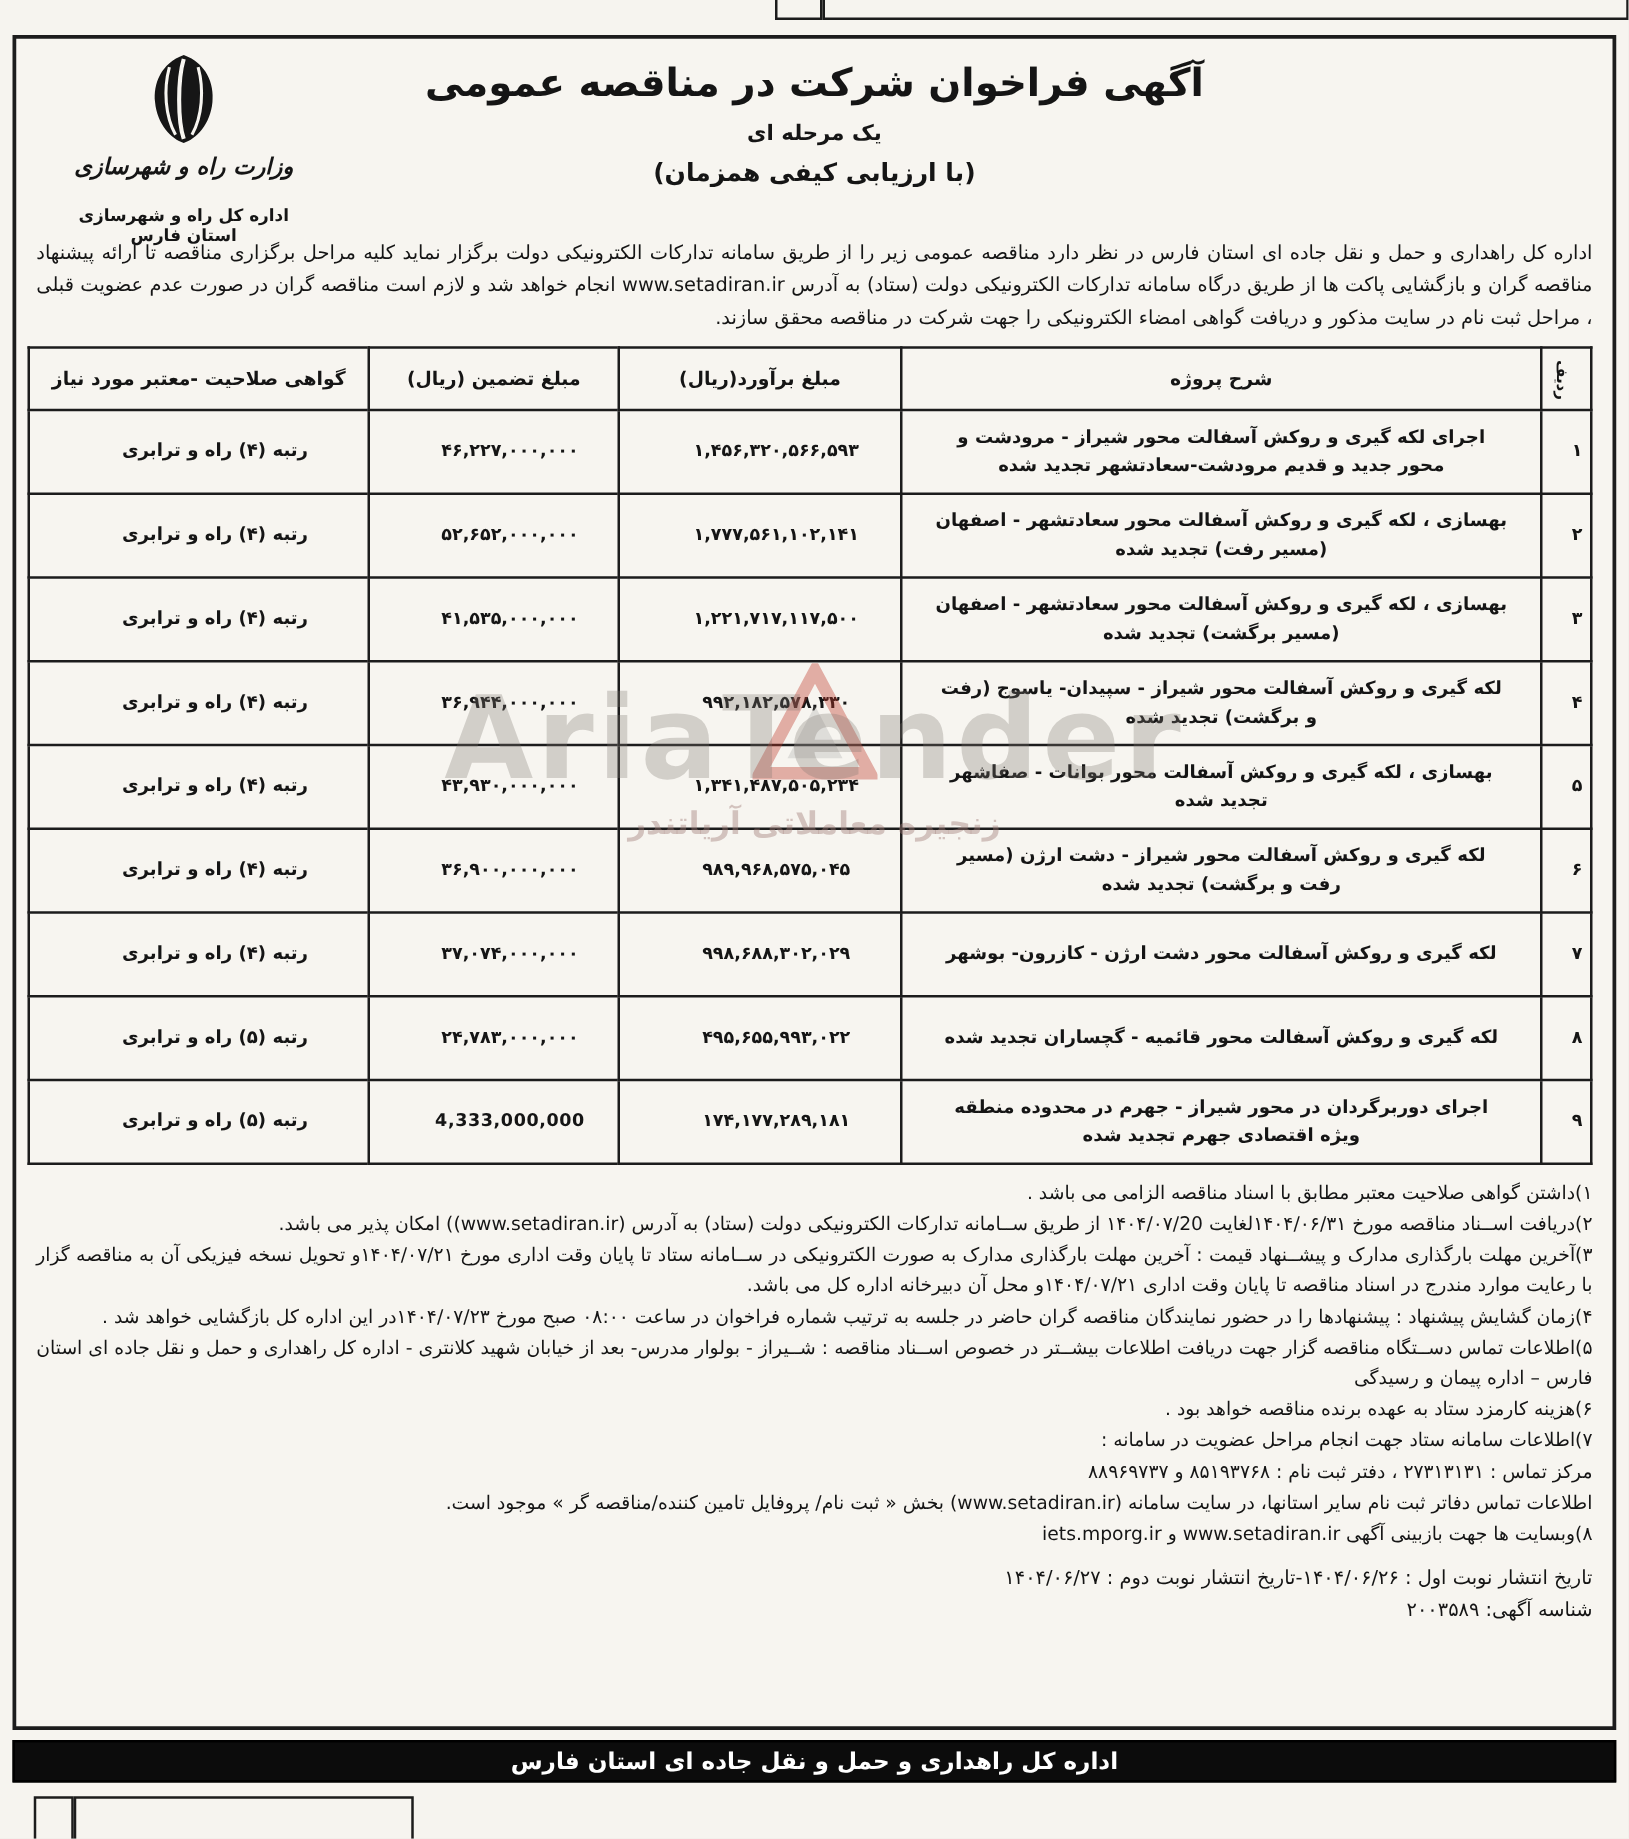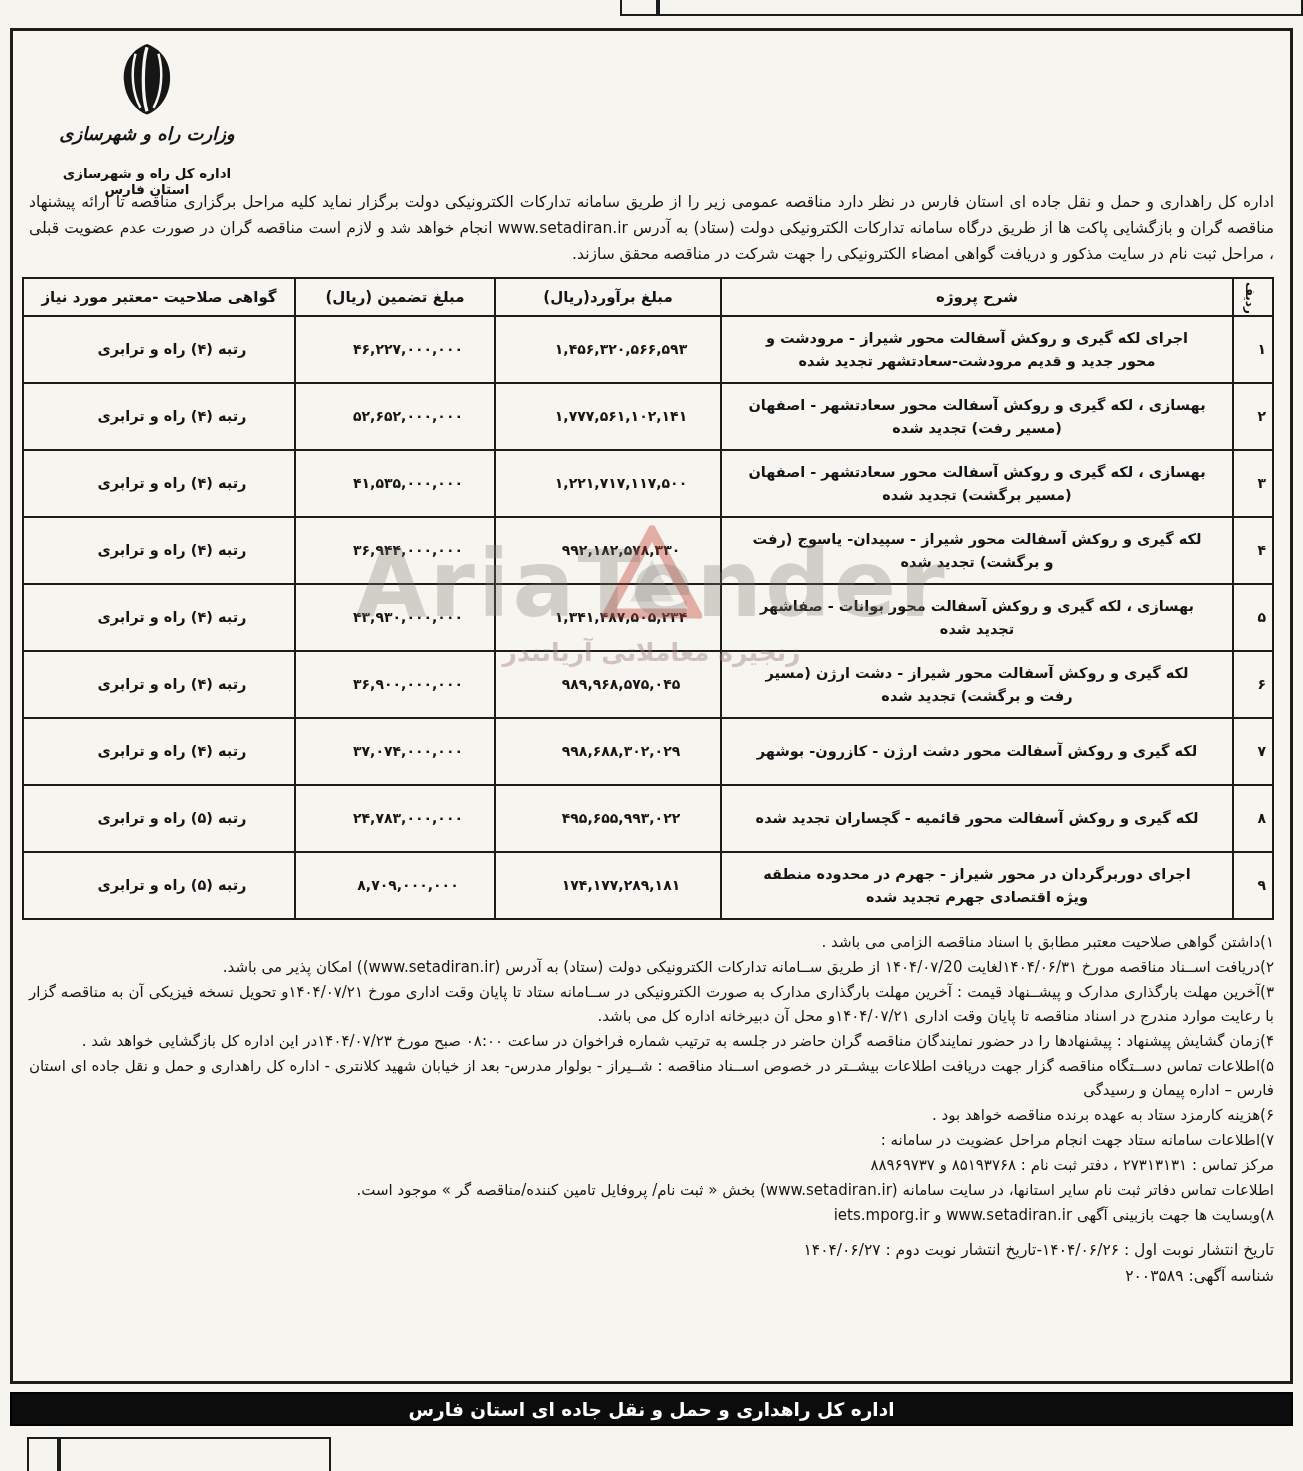--- a/index.html
+++ b/index.html
@@ -56,21 +56,21 @@
 
   
   .table-wrap { position:relative; margin-top:10px; }
   table { width:100%; border-collapse:collapse; table-layout:fixed; }
   th, td {
     border:2px solid #1c1c1c;
     text-align:center; vertical-align:middle;
     font-weight:bold;
     padding:4px 6px;
   }
-  thead th { height:38px; font-size:15px; }
+  thead th { height:50px; font-size:15px; }
   tbody td { height:67px; font-size:14.5px; line-height:1.55;padding-left:32px; }
   .col-desc-cell { padding:4px 26px; }
   .num-cell { font-size:14px; letter-spacing:0.5px; }
   .vertical-label { display:inline-block; transform:rotate(90deg); font-size:12px; white-space:nowrap; }
 
   
   .watermark {
     position:absolute; inset:0;
     display:flex; flex-direction:column; align-items:center; justify-content:center;
     pointer-events:none; direction:ltr;
@@ -114,20 +114,25 @@
 <body>
 
 <div class="page">
 
   <div class="artifact art-top1"></div>
   <div class="artifact art-top2"></div>
 
   <div class="main-frame">
 
     <div class="header">
+      <div class="header-center">
+        <div class="ad-title">آگهی فراخوان شرکت در مناقصه عمومی</div>
+        <div class="ad-sub1">یک مرحله ای</div>
+        <div class="ad-sub2">(با ارزیابی کیفی همزمان)</div>
+      </div>
       <div class="logo-block">
         <svg viewBox="0 0 100 100" width="82" height="82">
           <path d="M50 6 C28 14 20 34 22 52 C24 74 38 88 50 92 C62 88 76 74 78 52 C80 34 72 14 50 6 Z" fill="#161616"></path>
           <path d="M50 10 C44 30 44 70 50 88" stroke="#f7f5f0" stroke-width="4" fill="none"></path>
           <path d="M36 18 C30 40 32 66 42 84" stroke="#f7f5f0" stroke-width="3" fill="none"></path>
           <path d="M64 18 C70 40 68 66 58 84" stroke="#f7f5f0" stroke-width="3" fill="none"></path>
         </svg>
         <div class="logo-cap1">وزارت راه و شهرسازی</div>
         <div class="logo-cap2">اداره کل راه و شهرسازی استان فارس</div>
       </div>
@@ -207,21 +212,21 @@
             <td class="num-cell">۸</td>
             <td class="col-desc-cell">لکه گیری و روکش آسفالت محور قائمیه - گچساران تجدید شده</td>
             <td class="num-cell">۴۹۵,۶۵۵,۹۹۳,۰۲۲</td>
             <td class="num-cell">۲۴,۷۸۳,۰۰۰,۰۰۰</td>
             <td>رتبه (۵) راه و ترابری</td>
           </tr>
           <tr>
             <td class="num-cell">۹</td>
             <td class="col-desc-cell">اجرای دوربرگردان در محور شیراز - جهرم در محدوده منطقه ویژه اقتصادی جهرم  تجدید شده</td>
             <td class="num-cell">۱۷۴,۱۷۷,۲۸۹,۱۸۱</td>
-            <td class="num-cell">۸,۷۰۹,۰۰۰,۰۰۰</td>
+            <td class="num-cell">4,333,000,000</td>
             <td>رتبه (۵) راه و ترابری</td>
           </tr>
         </tbody>
       </table>
 
       <div class="watermark">
         <svg class="wm-logo" width="100" height="95" viewBox="0 0 100 95">
           <polygon points="50,6 94,88 6,88" fill="none" stroke="#c0392b" stroke-width="10"></polygon>
           <polygon points="50,34 72,76 28,76" fill="#9a9a9a" opacity="0.7"></polygon>
         </svg>

